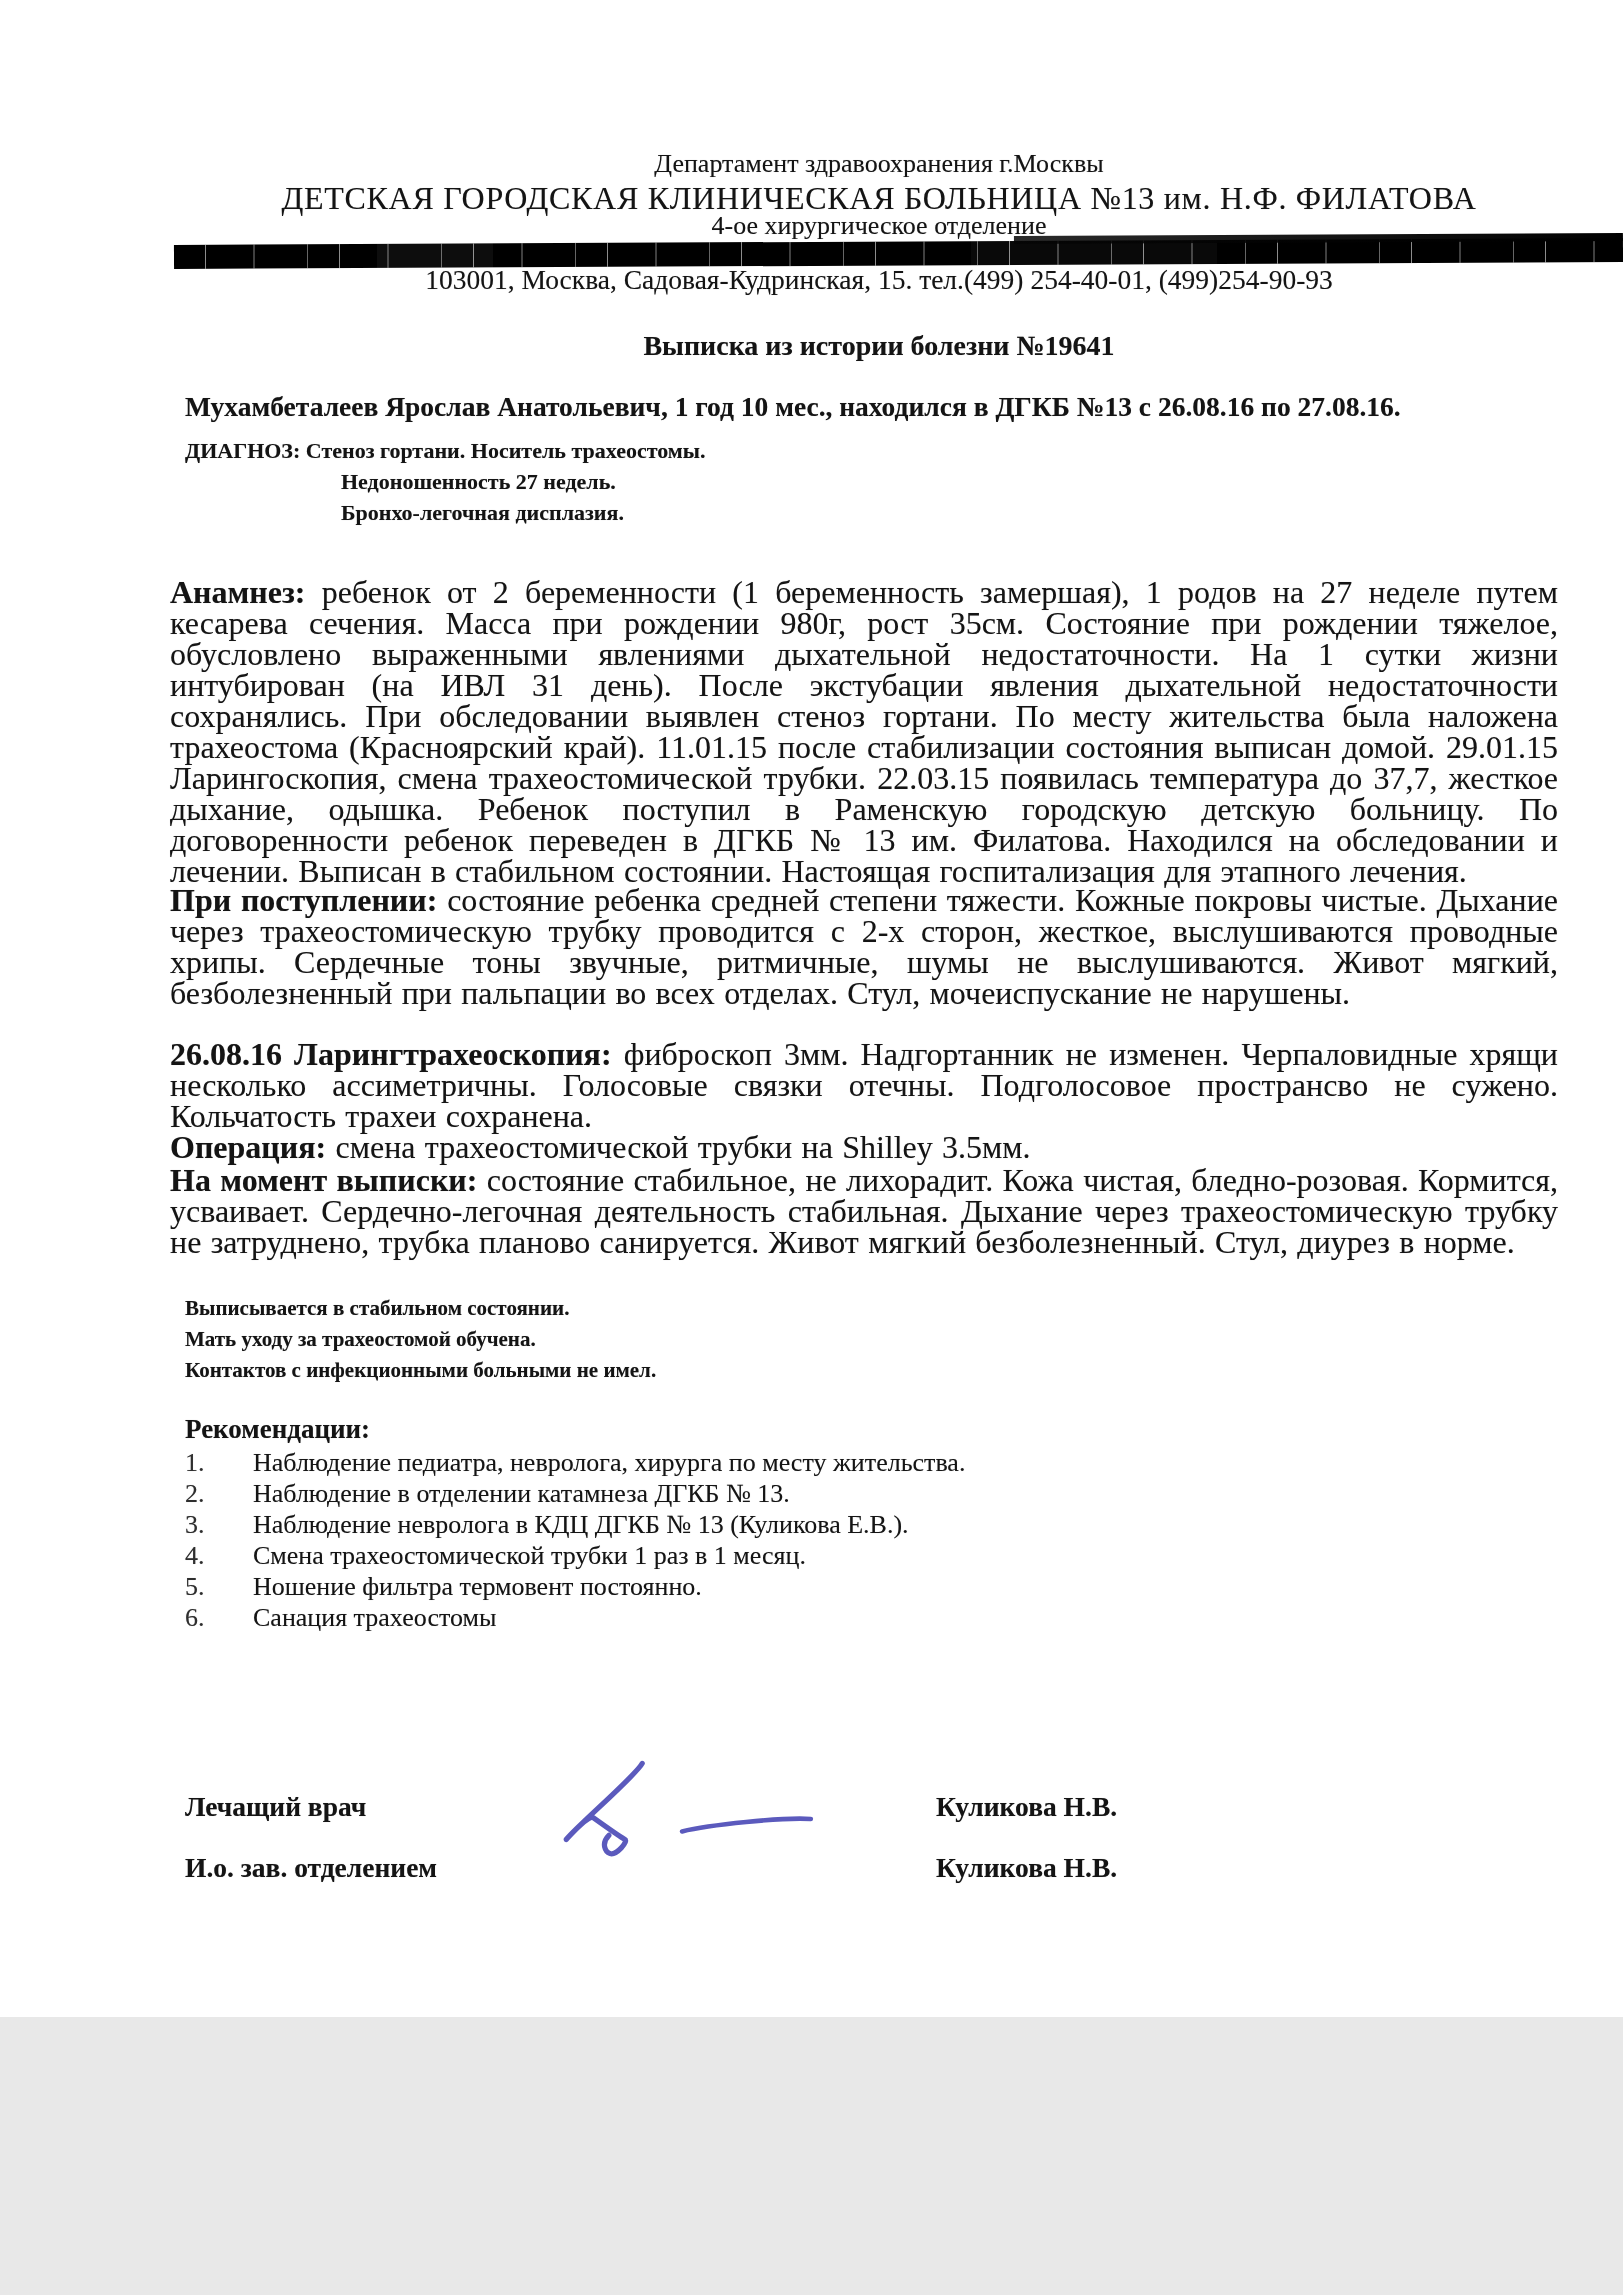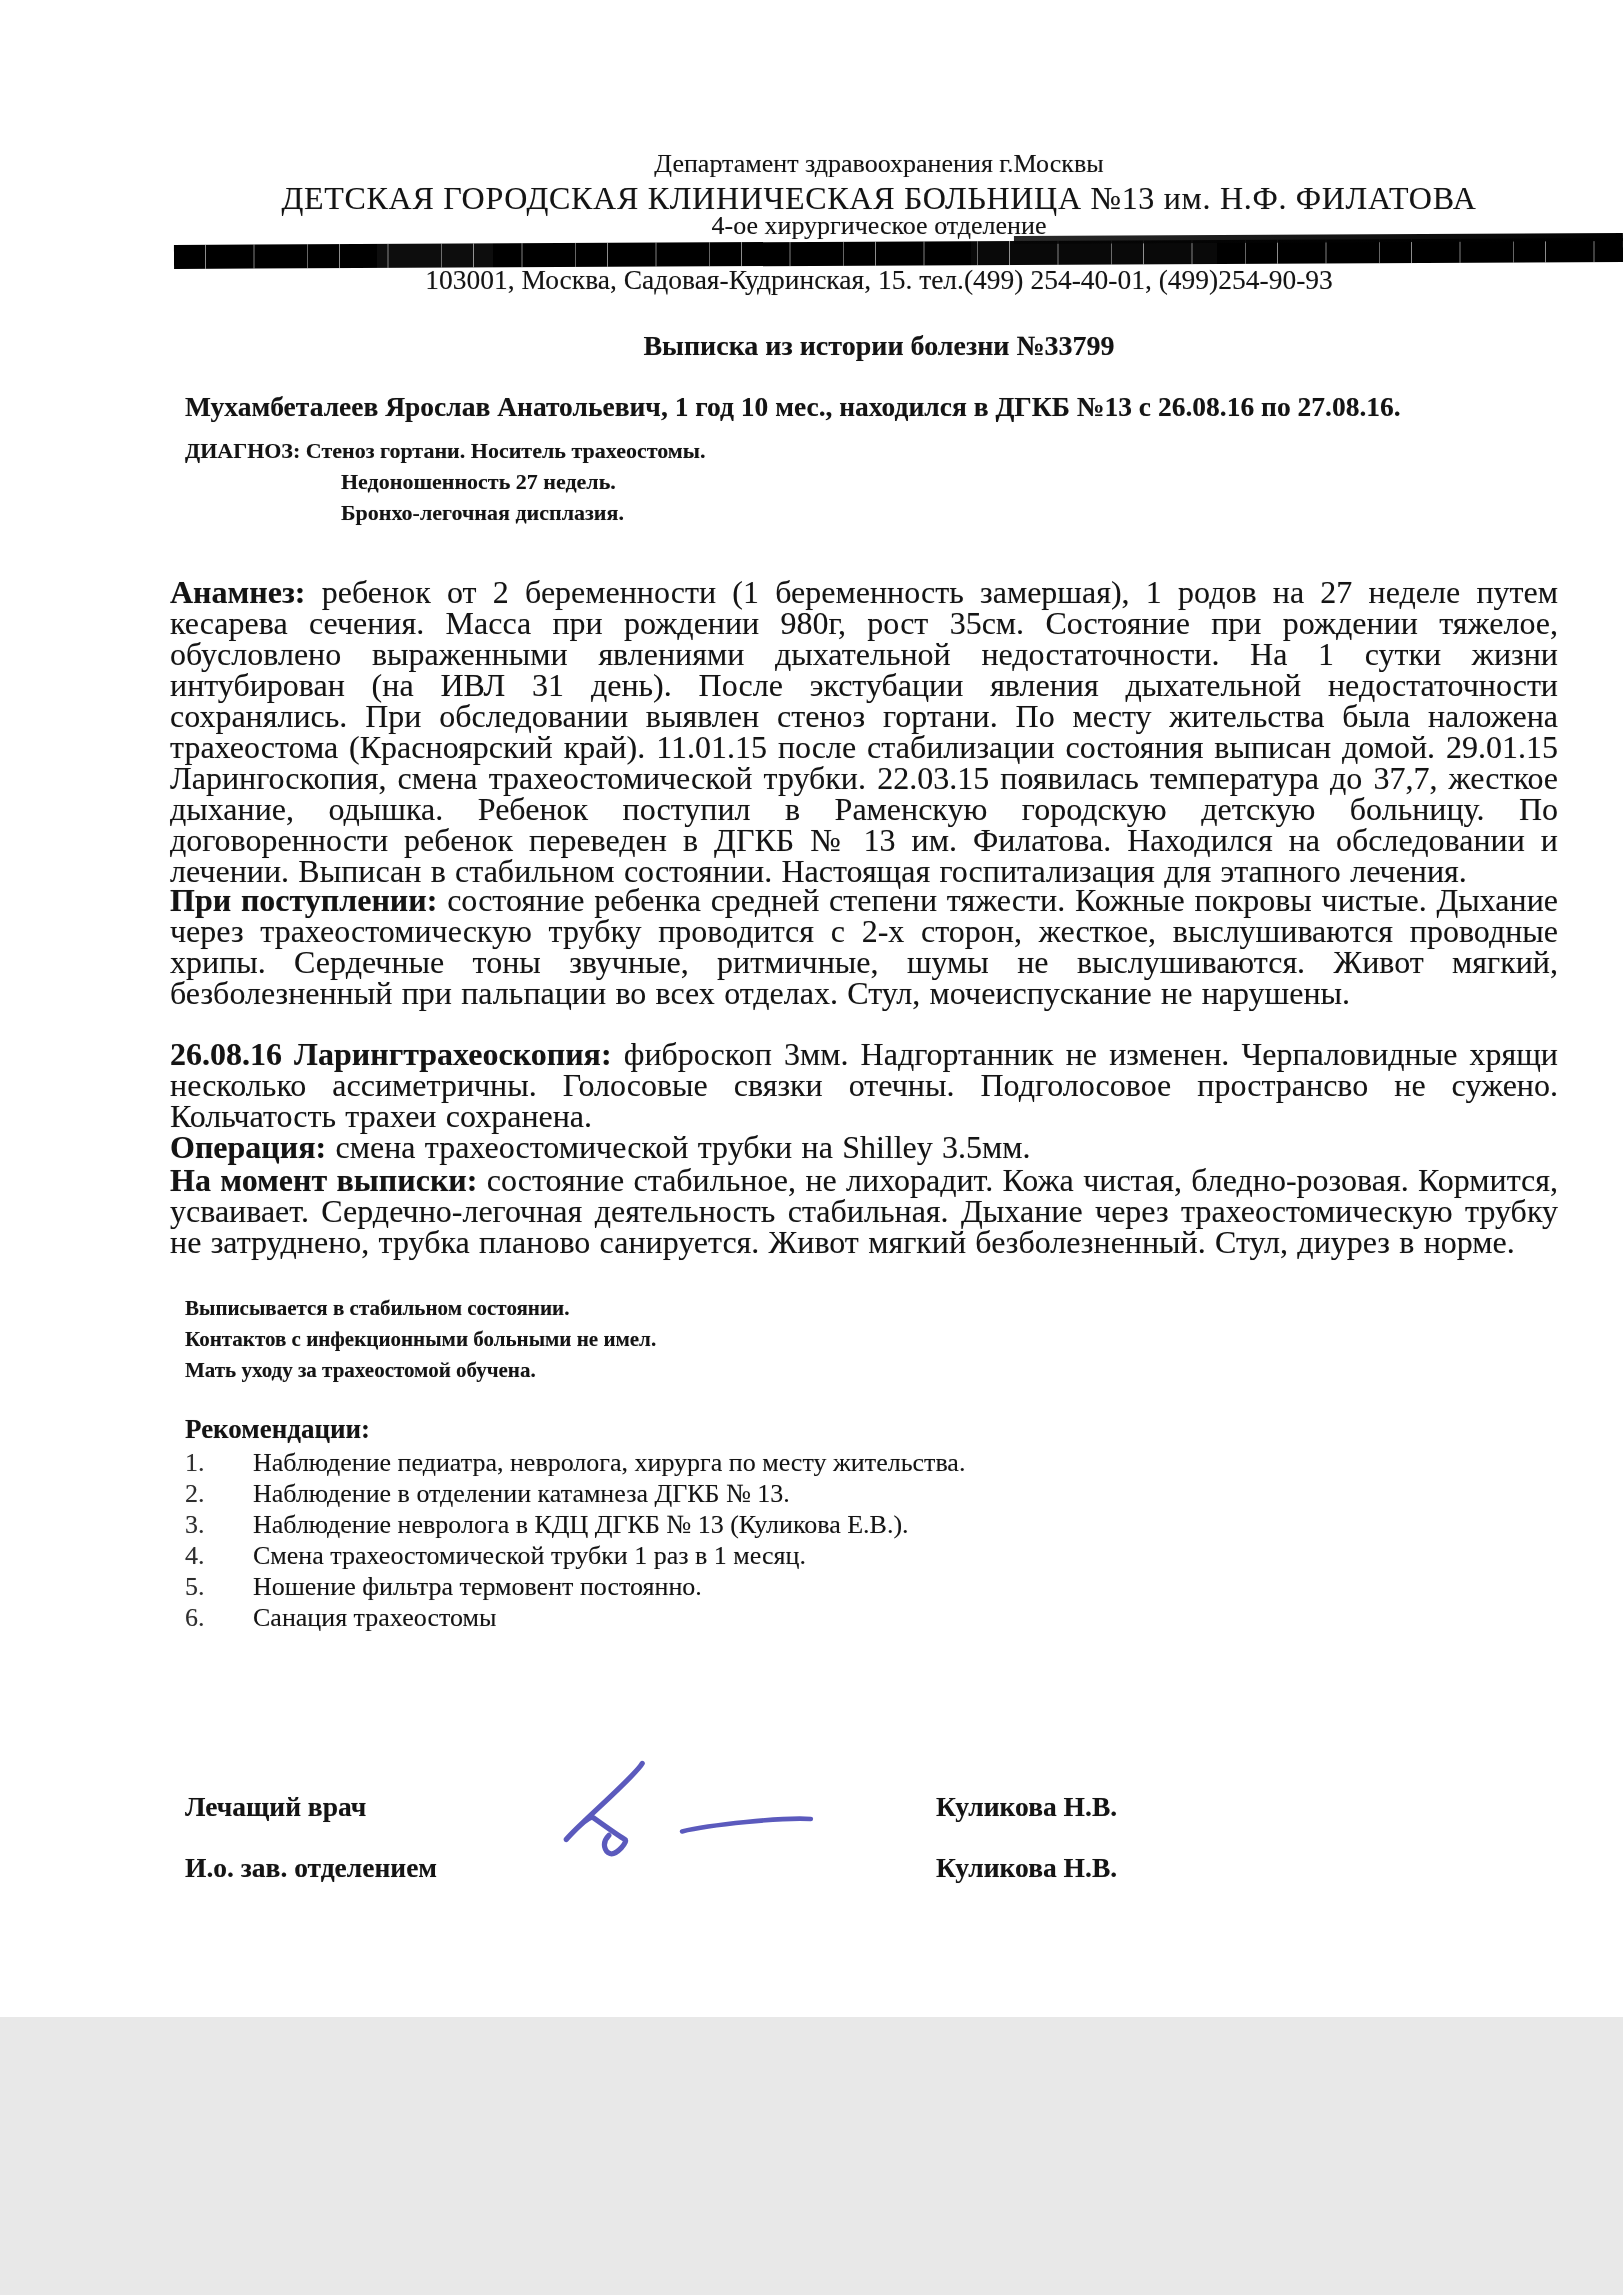--- a/index.html
+++ b/index.html
@@ -63,21 +63,21 @@
 <div class="page">
 
   <div class="line col center hdr-dept">Департамент здравоохранения г.Москвы</div>
   <div class="line col center hdr-hosp">ДЕТСКАЯ ГОРОДСКАЯ КЛИНИЧЕСКАЯ БОЛЬНИЦА №13 им. Н.Ф. ФИЛАТОВА</div>
   <div class="line col center hdr-unit">4-ое хирургическое отделение</div>
 
   <div class="scanbar"></div>
 
   <div class="line col center addr">103001, Москва, Садовая-Кудринская, 15. тел.(499) 254-40-01, (499)254-90-93</div>
 
-  <div class="line col center doc-title">Выписка из истории болезни №33799</div>
+  <div class="line col center doc-title">Выписка из истории болезни №19641</div>
 
   <div class="line patient" style="left:185px;">Мухамбеталеев Ярослав Анатольевич, 1 год 10 мес., находился в ДГКБ №13 с 26.08.16 по 27.08.16.</div>
 
   <div class="diag-block">
     <div><span>ДИАГНОЗ:</span> <span>Стеноз гортани. Носитель трахеостомы.</span></div>
     <div class="diag-indent">Недоношенность 27 недель.</div>
     <div class="diag-indent">Бронхо-легочная дисплазия.</div>
   </div>
 
   <div class="para p-anam">
@@ -92,22 +92,22 @@
     <span class="lbl">26.08.16 Ларингтрахеоскопия:</span> <span>фиброскоп 3мм. Надгортанник не изменен. Черпаловидные хрящи несколько ассиметричны. Голосовые связки отечны. Подголосовое пространсво не сужено. Кольчатость трахеи сохранена.</span>
     <div><span class="lbl">Операция:</span> <span>смена трахеостомической трубки на Shilley 3.5мм.</span></div>
   </div>
 
   <div class="para p-disch">
     <span class="lbl">На момент выписки:</span> <span>состояние стабильное, не лихорадит. Кожа чистая, бледно-розовая. Кормится, усваивает. Сердечно-легочная деятельность стабильная. Дыхание через трахеостомическую трубку не затруднено, трубка планово санируется. Живот мягкий безболезненный. Стул, диурез в норме.</span>
   </div>
 
   <div class="status-block">
     <div>Выписывается в стабильном состоянии.</div>
+    <div>Мать уходу за трахеостомой обучена.</div>
     <div>Контактов с инфекционными больными не имел.</div>
-    <div>Мать уходу за трахеостомой обучена.</div>
   </div>
 
   <div class="line rec-label" style="left:185px;">Рекомендации:</div>
 
   <div class="rec-list">
     <div class="rec-item"><span class="num">1.</span><span>Наблюдение педиатра, невролога, хирурга по месту жительства.</span></div>
     <div class="rec-item"><span class="num">2.</span><span>Наблюдение в отделении катамнеза ДГКБ № 13.</span></div>
     <div class="rec-item"><span class="num">3.</span><span>Наблюдение невролога в КДЦ ДГКБ № 13 (Куликова Е.В.).</span></div>
     <div class="rec-item"><span class="num">4.</span><span>Смена трахеостомической трубки 1 раз в 1 месяц.</span></div>
     <div class="rec-item"><span class="num">5.</span><span>Ношение фильтра термовент постоянно.</span></div>

